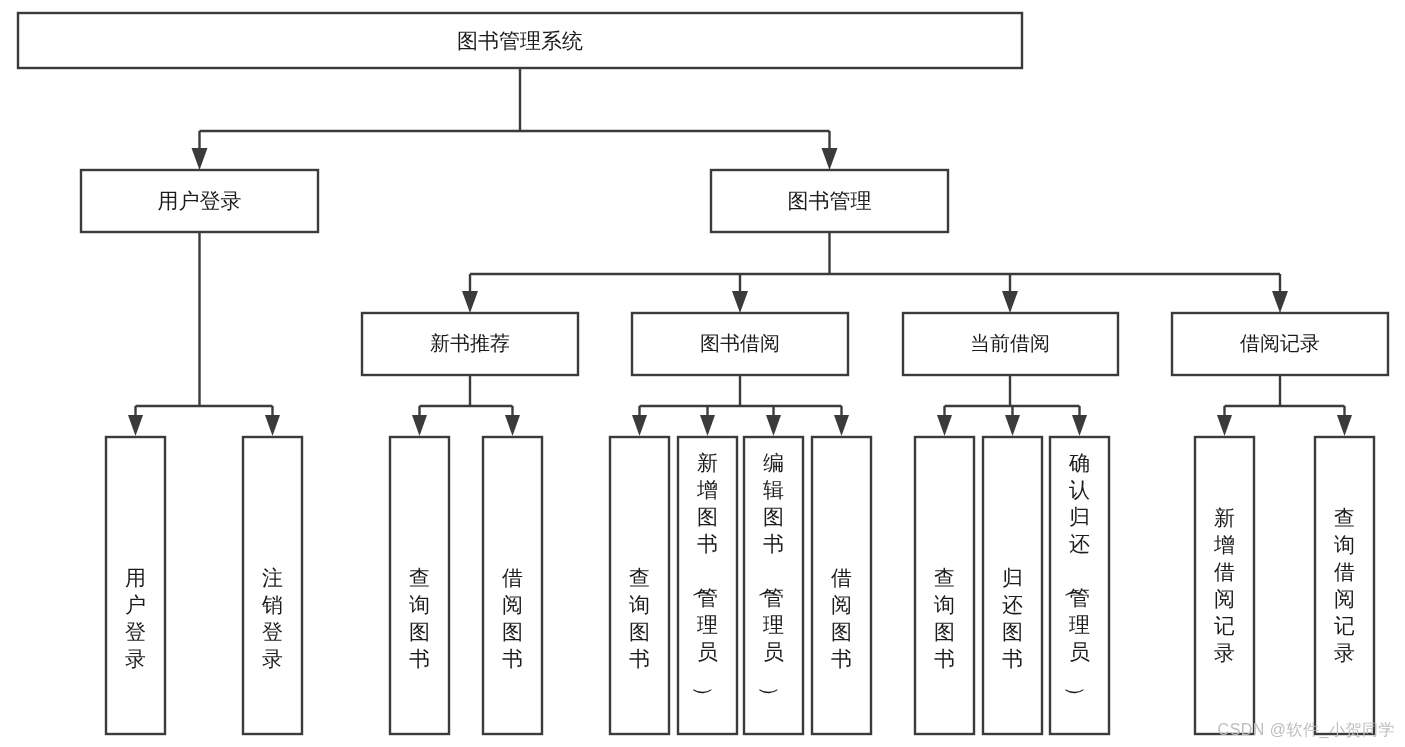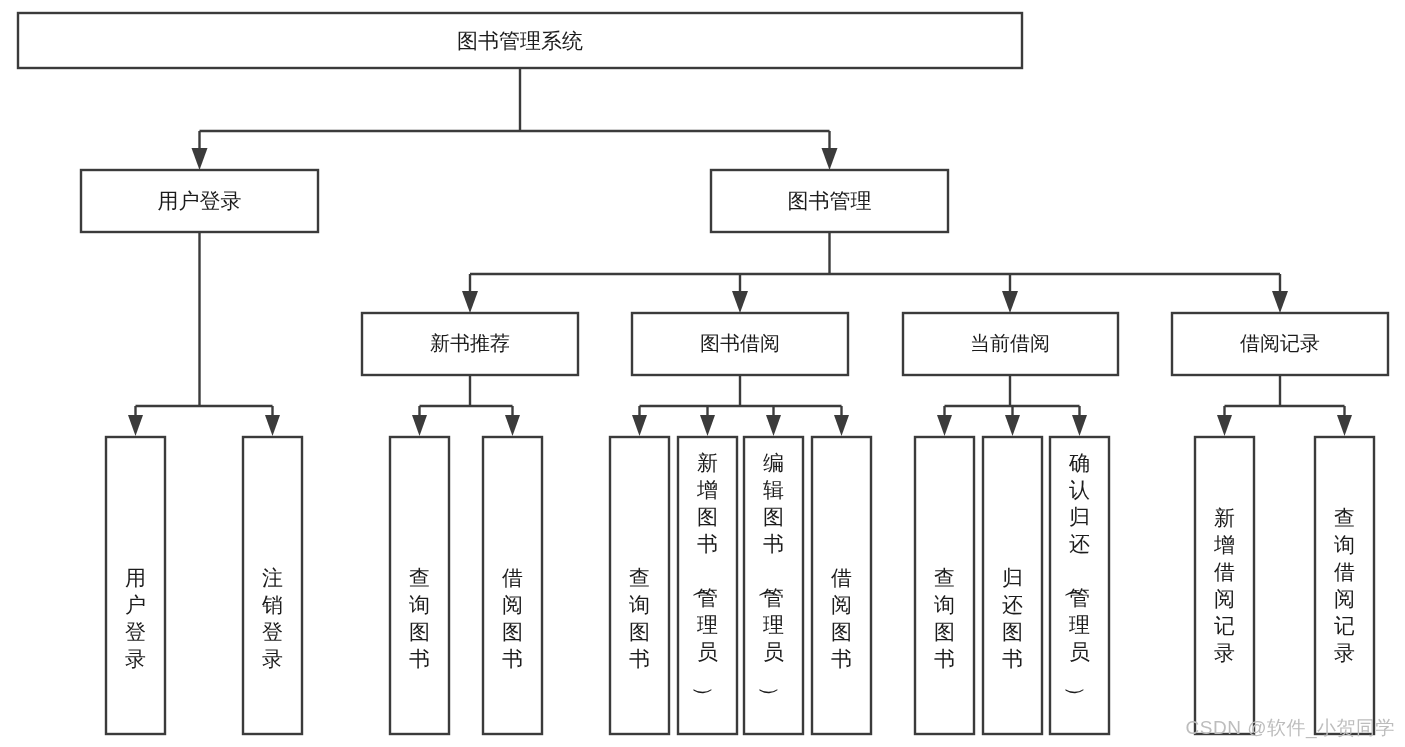--- a/index.html
+++ b/index.html
@@ -57,21 +57,21 @@
   }
   .arrow-head {
     fill: #3b3b3b;
     stroke: none;
   }
   .watermark {
     position: absolute;
     right: 10px;
     bottom: 6px;
     font-family: "Liberation Sans", "DejaVu Sans", sans-serif;
-    font-size: 19px;
+    font-size: 16px;
     color: #bdbdbd;
     white-space: nowrap;
     letter-spacing: 0.5px;
     user-select: none;
   }
 </style>
 </head>
 <body>
 
 <div id="diagram-root">

